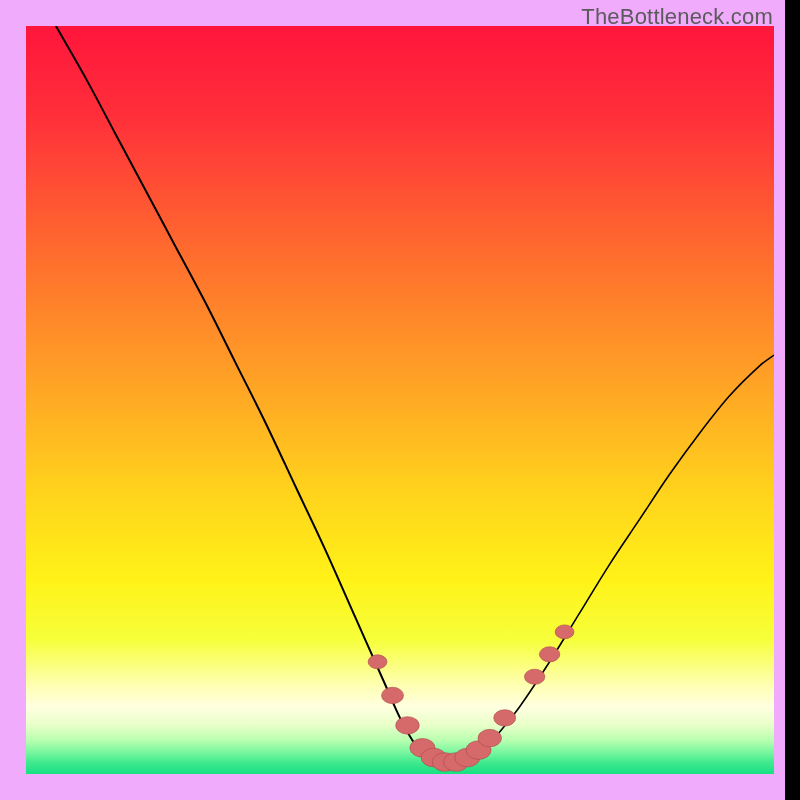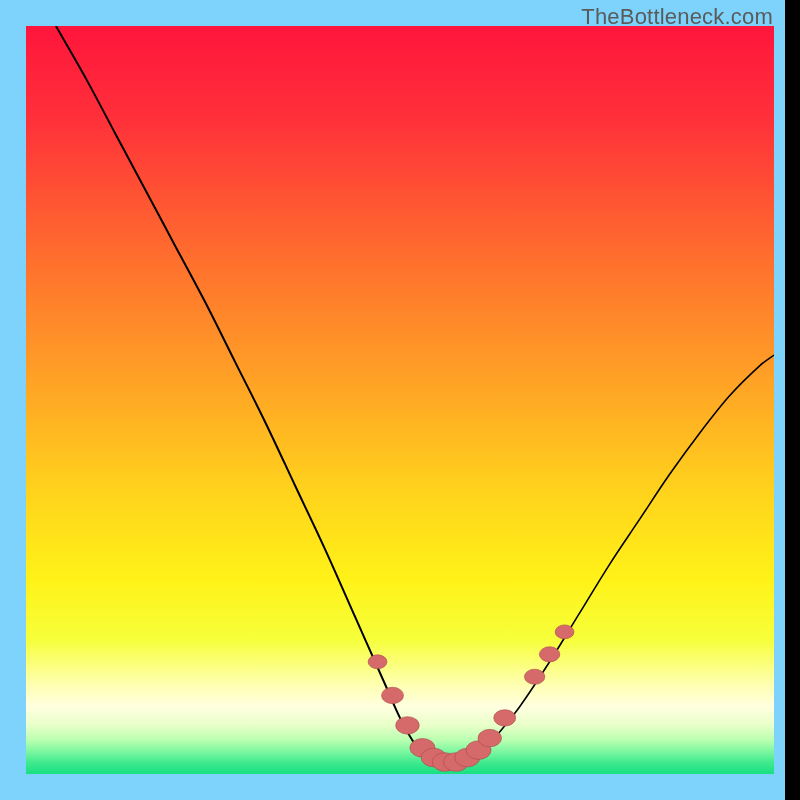--- a/index.html
+++ b/index.html
@@ -1,21 +1,21 @@
 <!DOCTYPE html>
 <html><head>
 <meta charset="utf-8">
 <style>
   * { margin: 0; padding: 0; box-sizing: border-box; }
   html, body { width: 800px; height: 800px; overflow: hidden; background: #000; }
   .frame {
     position: relative;
     width: 785px;
     height: 800px;
-    background: #7dd3fc;
+    background: #f0abfc;
   }
   .plot-area {
     position: absolute;
     left: 26px;
     top: 26px;
     width: 748px;
     height: 748px;
     overflow: hidden;
   }
   .gradient {

